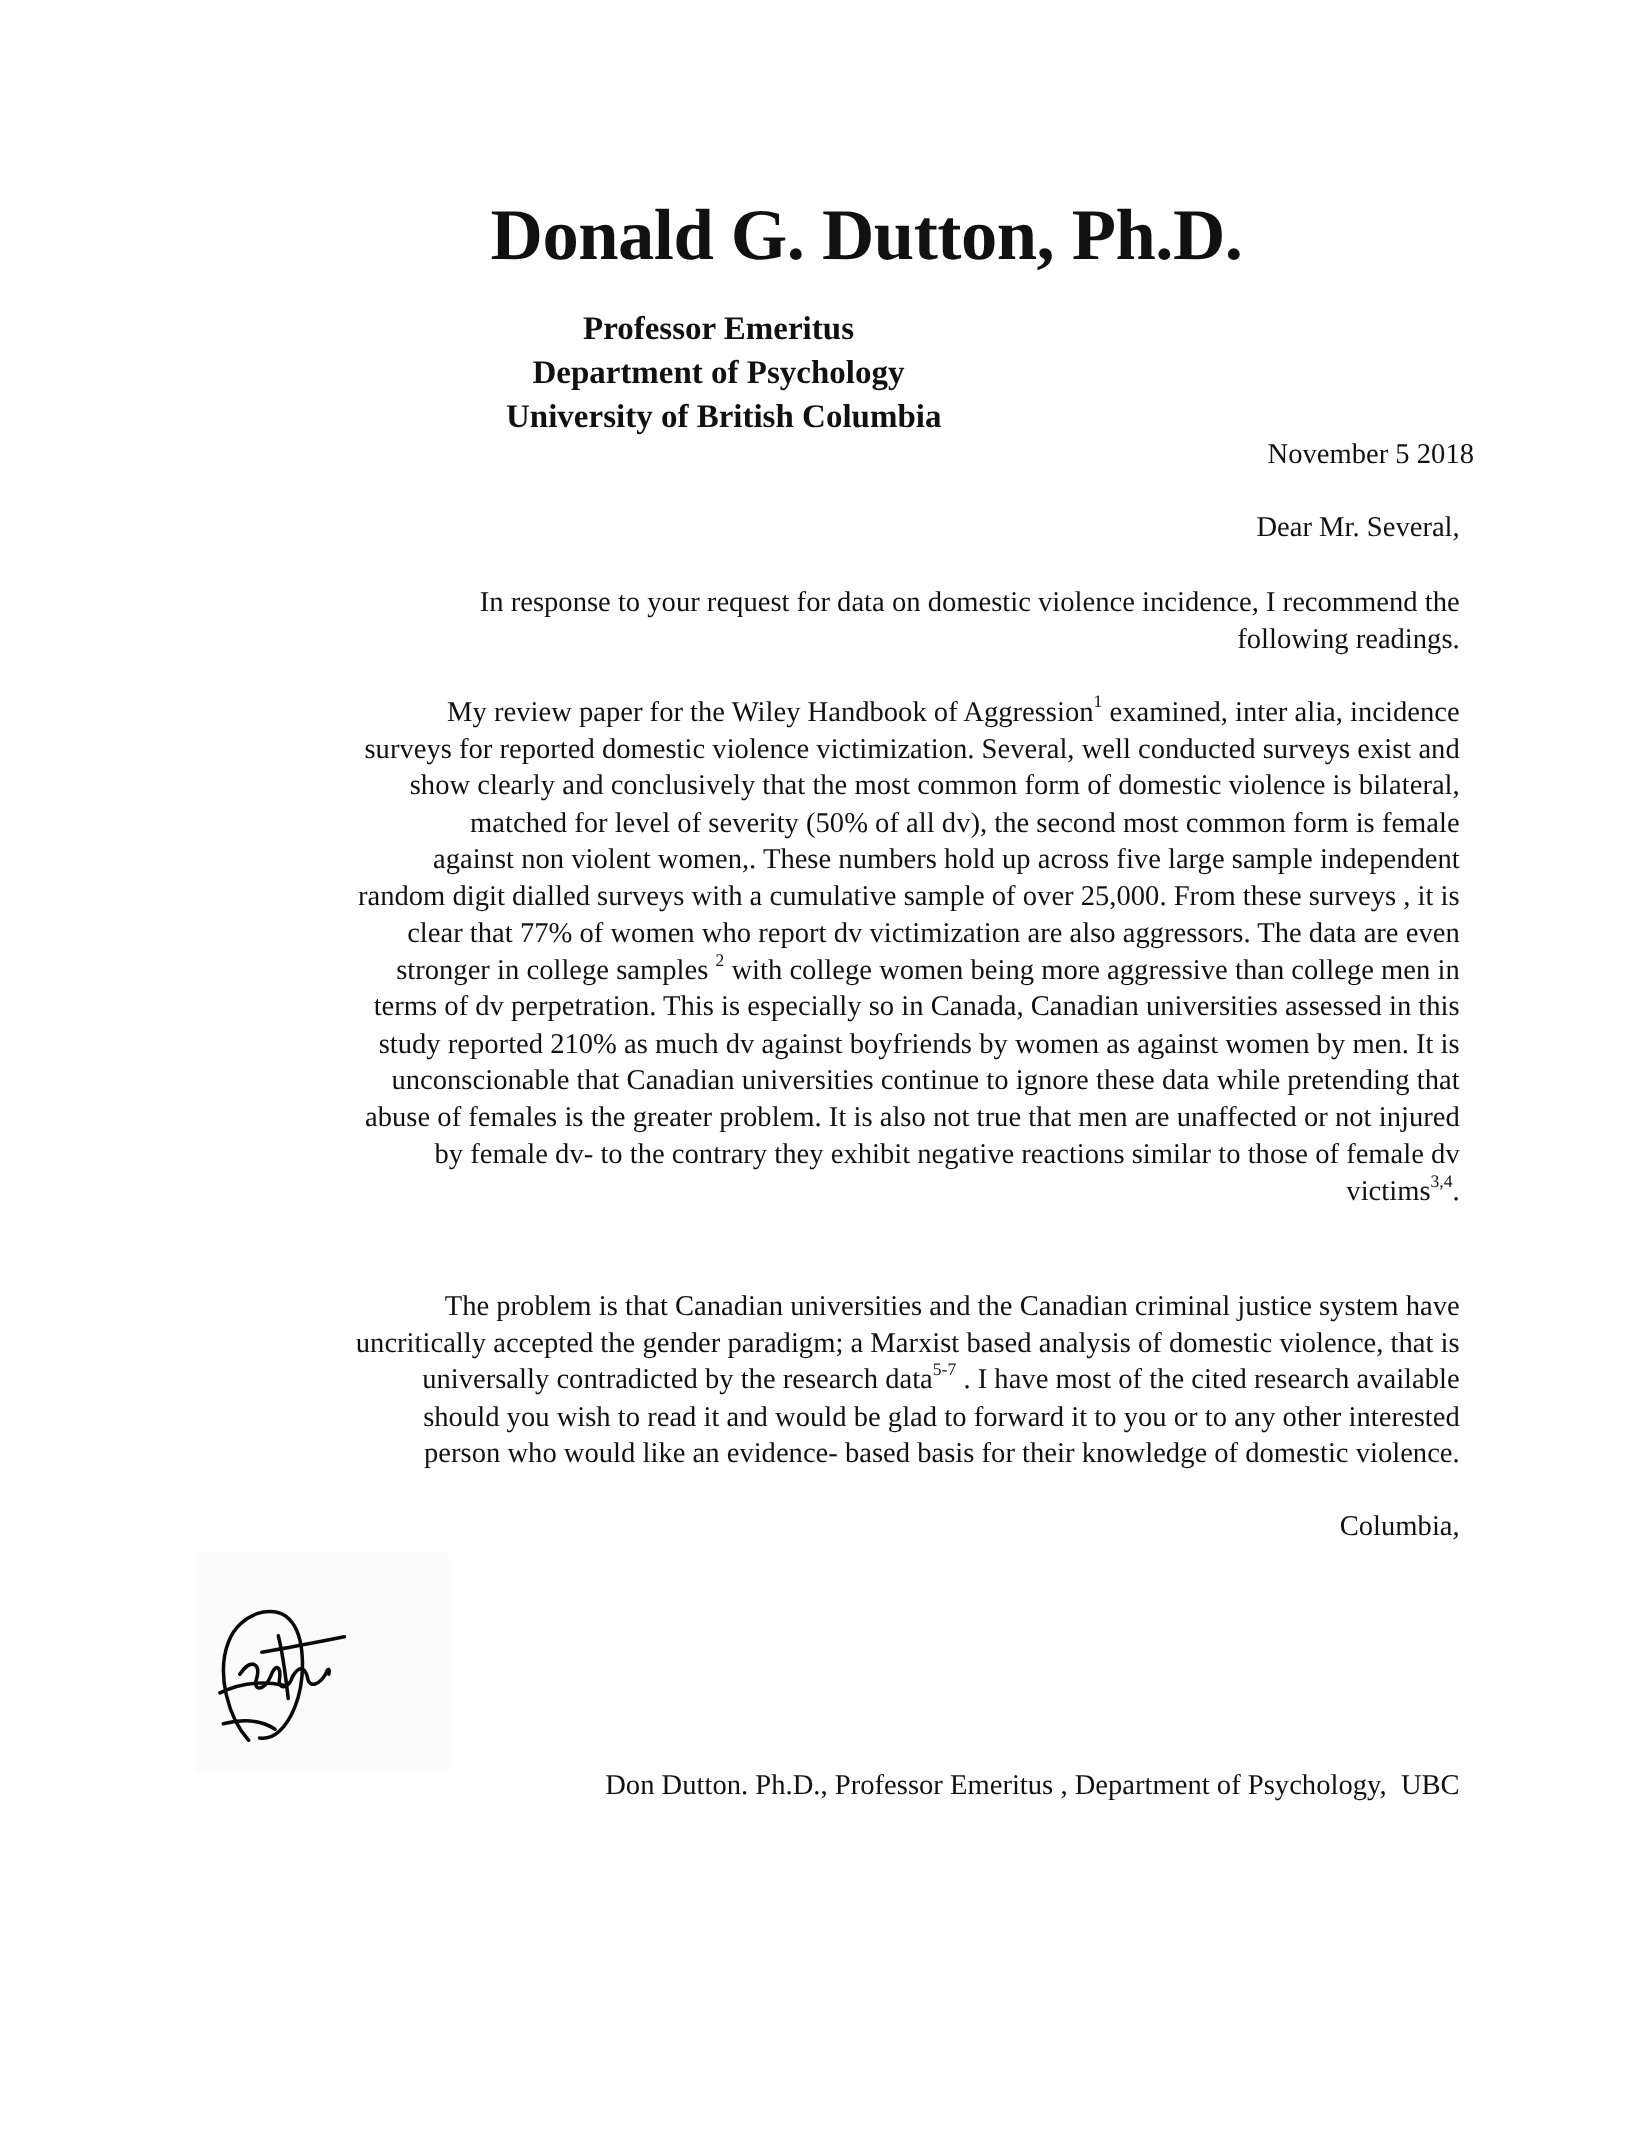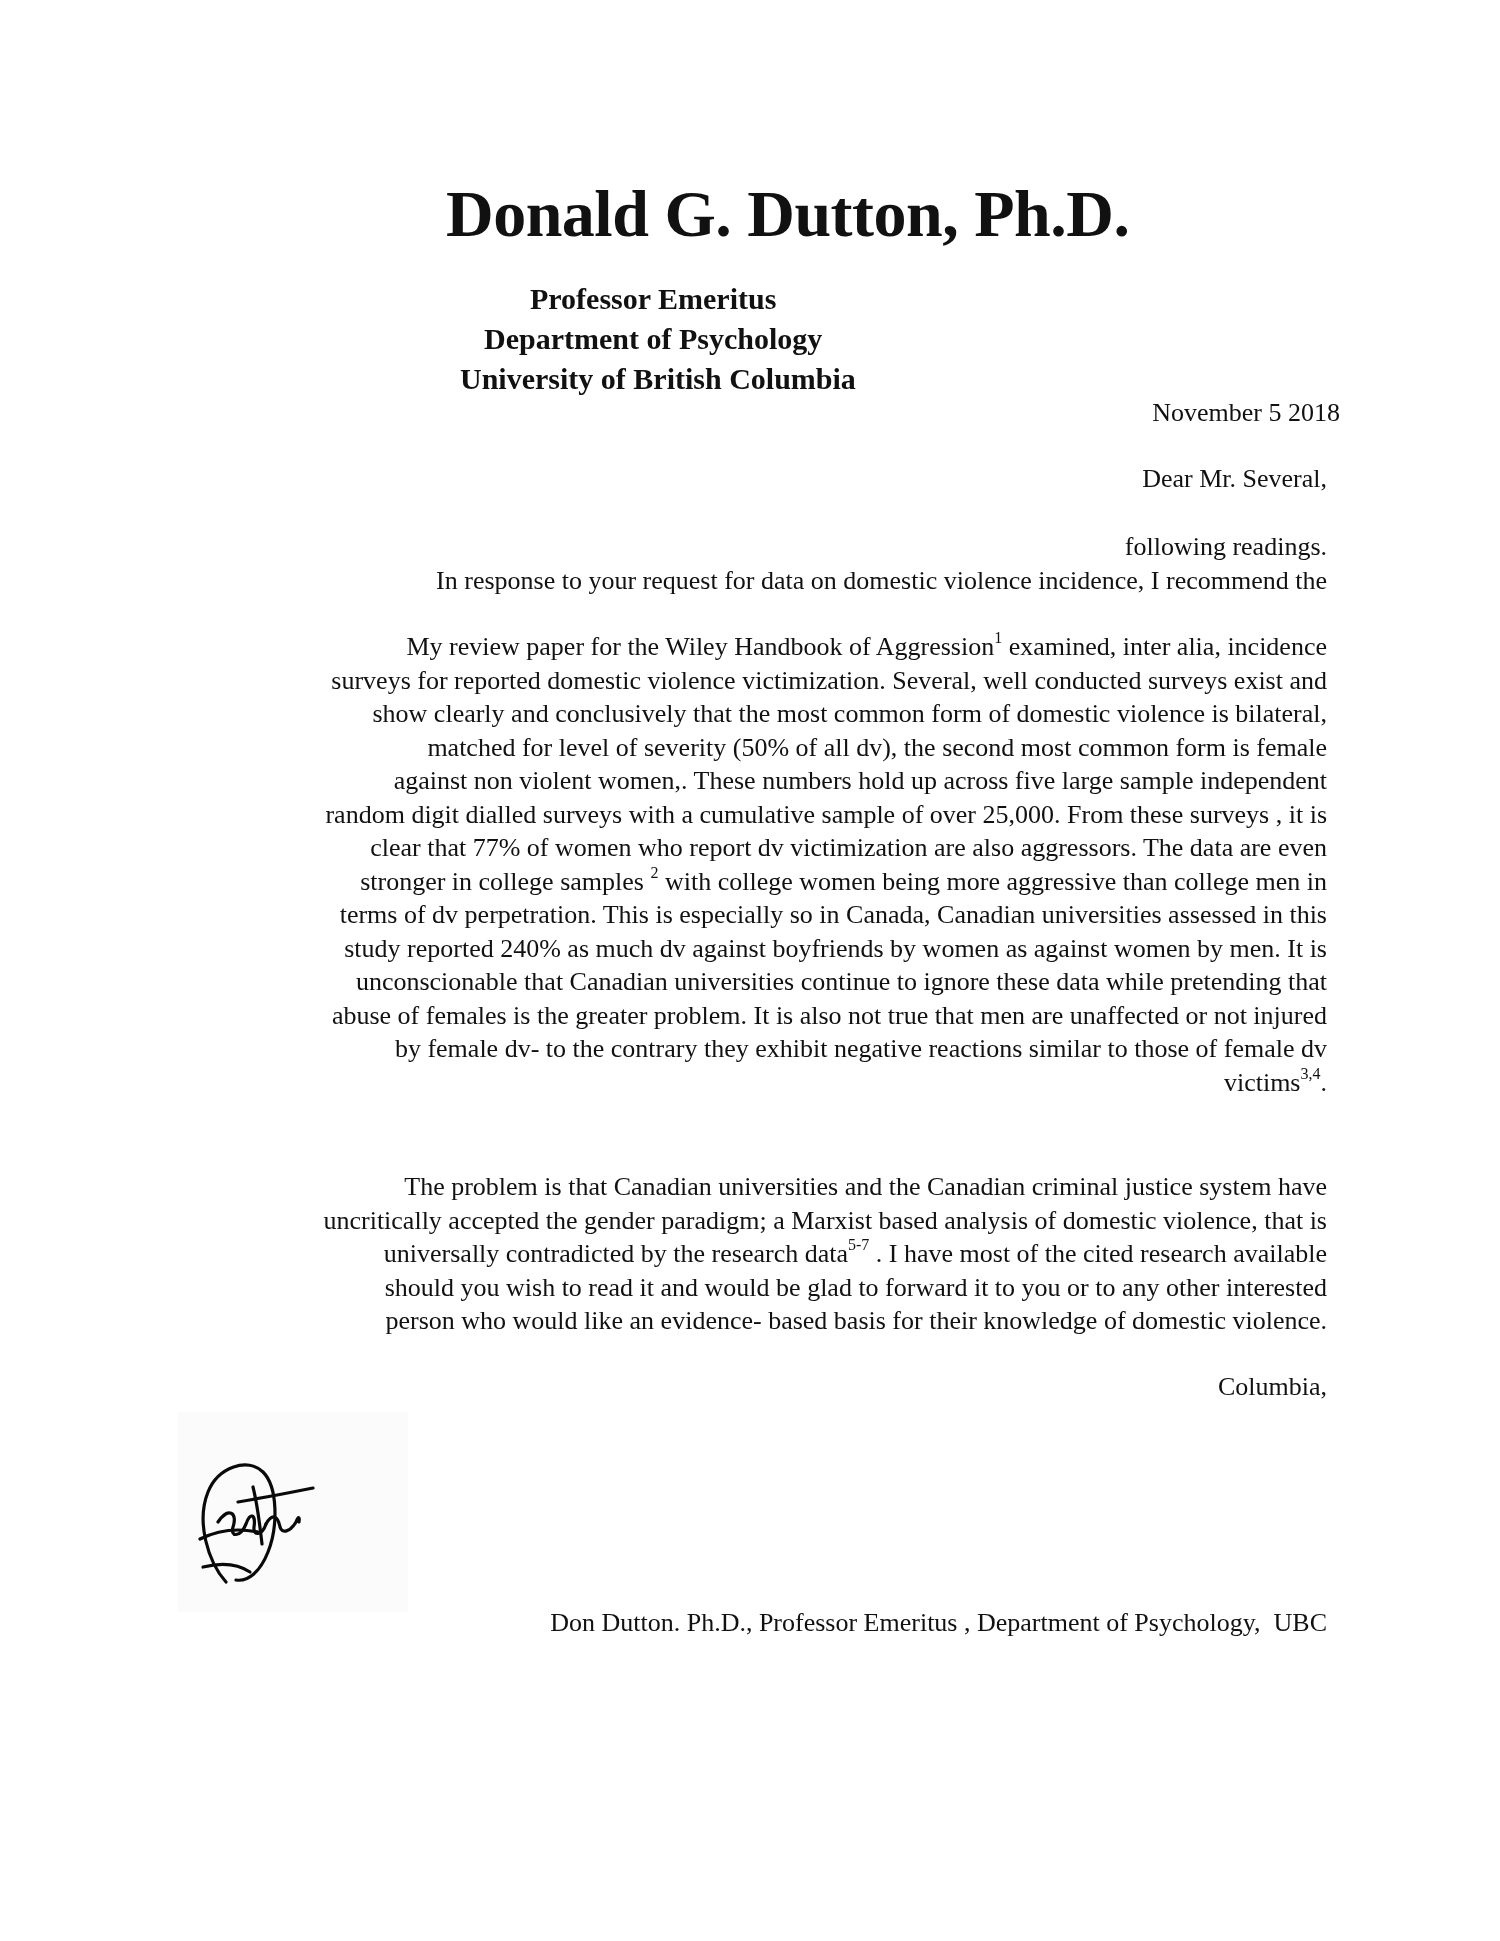--- a/index.html
+++ b/index.html
@@ -47,35 +47,35 @@
   <div class="lh-name">Donald G. Dutton, Ph.D.</div>
   <div class="lh-line lh-1">Professor Emeritus</div>
   <div class="lh-line lh-2">Department of Psychology</div>
   <div class="lh-line lh-3">University of British Columbia</div>
 </div>
 
 <div class="text date">November 5 2018</div>
 <div class="text salutation">Dear Mr. Several,</div>
 
 <div class="text para p1">
+  <span class="line" style="white-space:pre">  In response to your request for data on domestic violence incidence, I recommend the</span>
   <span class="line">following readings.</span>
-  <span class="line" style="white-space:pre">  In response to your request for data on domestic violence incidence, I recommend the</span>
 </div>
 
 <div class="text para p2">
   <span class="line" style="white-space:pre"><span>  My review paper for the Wiley Handbook of Aggression</span><sup>1</sup><span> examined, inter alia, incidence</span></span>
   <span class="line">surveys for reported domestic violence victimization. Several, well conducted surveys exist and</span>
   <span class="line">show clearly and conclusively that the most common form of domestic violence is bilateral,</span>
   <span class="line">matched for level of severity (50% of all dv), the second most common form is female</span>
   <span class="line">against non violent women,. These numbers hold up across five large sample independent</span>
   <span class="line">random digit dialled surveys with a cumulative sample of over 25,000. From these surveys , it is</span>
   <span class="line">clear that 77% of women who report dv victimization are also aggressors. The data are even</span>
   <span class="line" style="white-space:pre"><span>stronger in college samples </span><sup>2</sup><span> with college women being more aggressive than college men in</span></span>
   <span class="line">terms of dv perpetration. This is especially so in Canada, Canadian universities assessed in this</span>
-  <span class="line">study reported 240% as much dv against boyfriends by women as against women by men. It is</span>
+  <span class="line">study reported 210% as much dv against boyfriends by women as against women by men. It is</span>
   <span class="line">unconscionable that Canadian universities continue to ignore these data while pretending that</span>
   <span class="line">abuse of females is the greater problem. It is also not true that men are unaffected or not injured</span>
   <span class="line">by female dv- to the contrary they exhibit negative reactions similar to those of female dv</span>
   <span class="line"><span>victims</span><sup>3,4</sup><span>.</span></span>
 </div>
 
 <div class="text para p3">
   <span class="line" style="white-space:pre">   The problem is that Canadian universities and the Canadian criminal justice system have</span>
   <span class="line">uncritically accepted the gender paradigm; a Marxist based analysis of domestic violence, that is</span>
   <span class="line" style="white-space:pre"><span>universally contradicted by the research data</span><sup>5-7</sup><span> . I have most of the cited research available</span></span>

